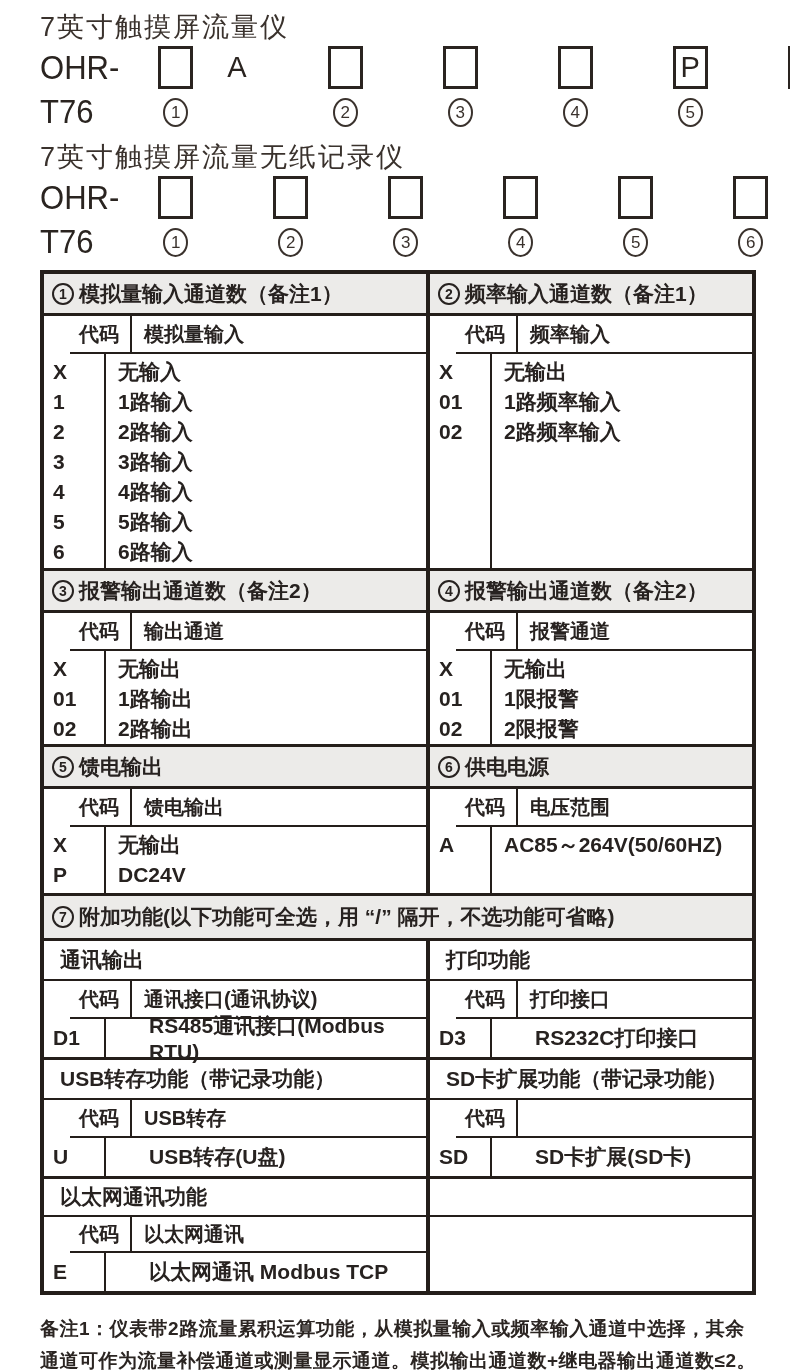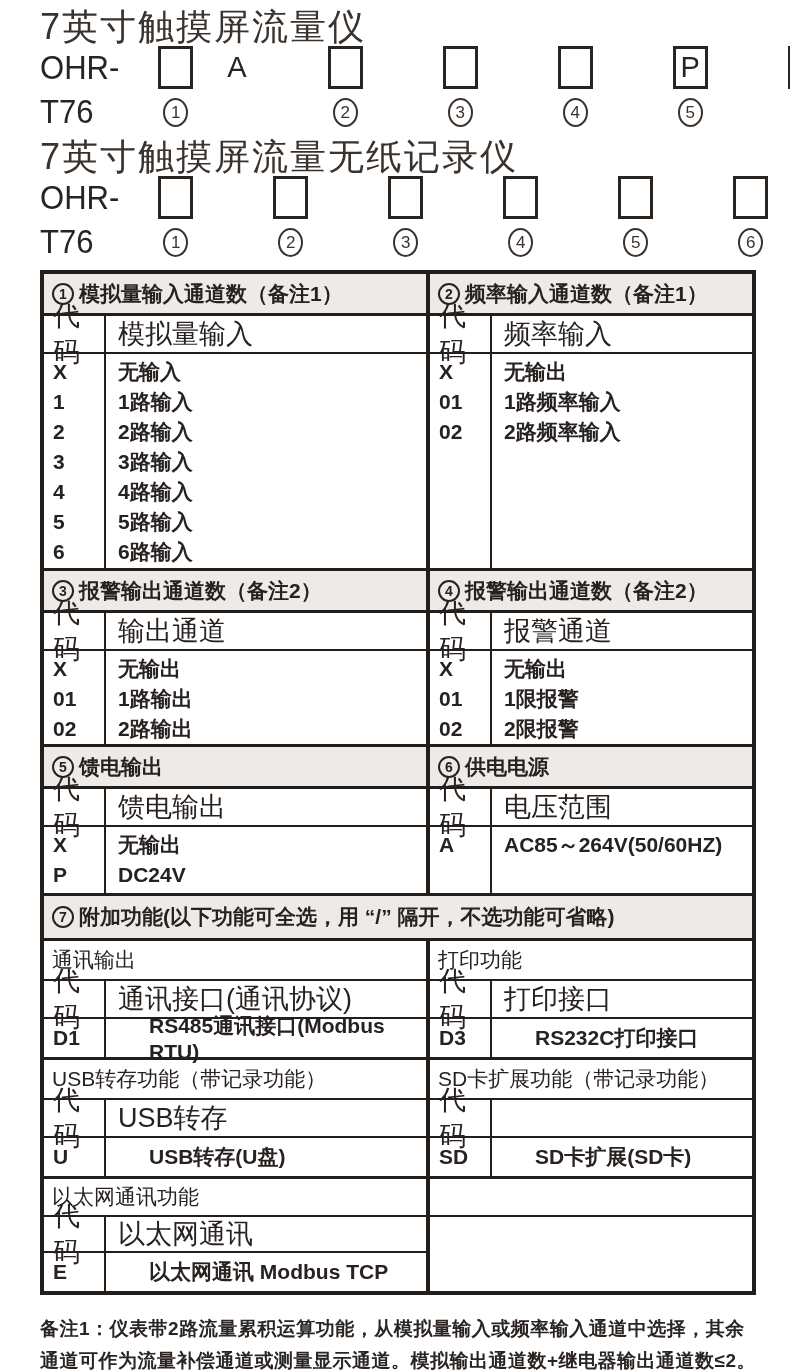--- a/index.html
+++ b/index.html
@@ -5,21 +5,21 @@
   html,body{margin:0;padding:0;}
   body{
     width:790px;height:1370px;overflow:hidden;background:#ffffff;
     font-family:"Liberation Sans","DejaVu Sans",sans-serif;
     color:#272220;
   }
   .page{padding:10px 34px 0 40px;}
 
   
   .doc-title{
-    font-size:36px;font-weight:400;color:#3a322d;letter-spacing:2px;
+    font-size:27px;font-weight:400;color:#3a322d;letter-spacing:2px;
     line-height:34px;margin:0 0 2px 0;
   }
 
   
   .model-line{display:flex;align-items:flex-start;margin:2px 0 6px 0;gap:29px;}
   .m-prefix{
     font-size:33px;font-weight:400;letter-spacing:0px;line-height:44px;
     color:#2a2420;margin-right:3px;transform:scaleX(.94);transform-origin:left;
   }
   .m-unit{display:flex;flex-direction:column;align-items:center;margin:0 2px;}
@@ -47,38 +47,38 @@
     border-bottom:3px solid #241e1a;white-space:nowrap;overflow:hidden;
   }
   .sec-header.full{height:42px;flex:0 0 42px;}
   .circ{
     flex:0 0 auto;width:22px;height:22px;border:2px solid #272220;border-radius:50%;
     box-sizing:border-box;display:flex;align-items:center;justify-content:center;
     font-size:14px;font-weight:700;
   }
 
   .sub-row{display:flex;height:36px;flex:0 0 36px;border-bottom:2px solid #241e1a;
-    font-size:27px;font-weight:400;}
+    font-size:20px;font-weight:700;margin-left:26px;}
   .code-col{flex:0 0 62px;border-right:2px solid #241e1a;box-sizing:border-box;
     padding-left:9px;display:flex;align-items:center;}
   .val-col{flex:1;padding-left:12px;display:flex;align-items:center;}
 
   .body-row{display:flex;flex:1;font-size:21px;font-weight:700;}
   .body-row .code-col,.body-row .val-col{display:block;padding-top:3px;align-items:flex-start;}
   .stack span{display:block;line-height:30px;white-space:nowrap;}
   .bodyA{min-height:214px;}
   .bodyB{min-height:92px;}
   .bodyC{min-height:66px;}
 
   
   .subsec{display:flex;}
   .subsec + .subsec{border-top:3px solid #241e1a;}
   .band{
-    height:38px;flex:0 0 38px;display:flex;align-items:center;padding-left:8px;
-    font-size:21px;font-weight:400;border-bottom:2px solid #241e1a;white-space:nowrap;
+    height:38px;flex:0 0 38px;display:flex;align-items:center;padding-left:16px;
+    font-size:21px;font-weight:700;border-bottom:2px solid #241e1a;white-space:nowrap;
   }
   .irow{display:flex;height:38px;flex:0 0 38px;font-size:21px;font-weight:700;gap:31px;}
   .eth .band{height:36px;flex:0 0 36px;}
   .eth .sub-row{height:34px;flex:0 0 34px;}
   .eth .irow{height:38px;flex:0 0 38px;}
   .open-cell{flex:1;}
 
   
   .note{
     width:722px;margin:18px 0 18px 0;font-size:19px;font-weight:700;color:#2b2522;

